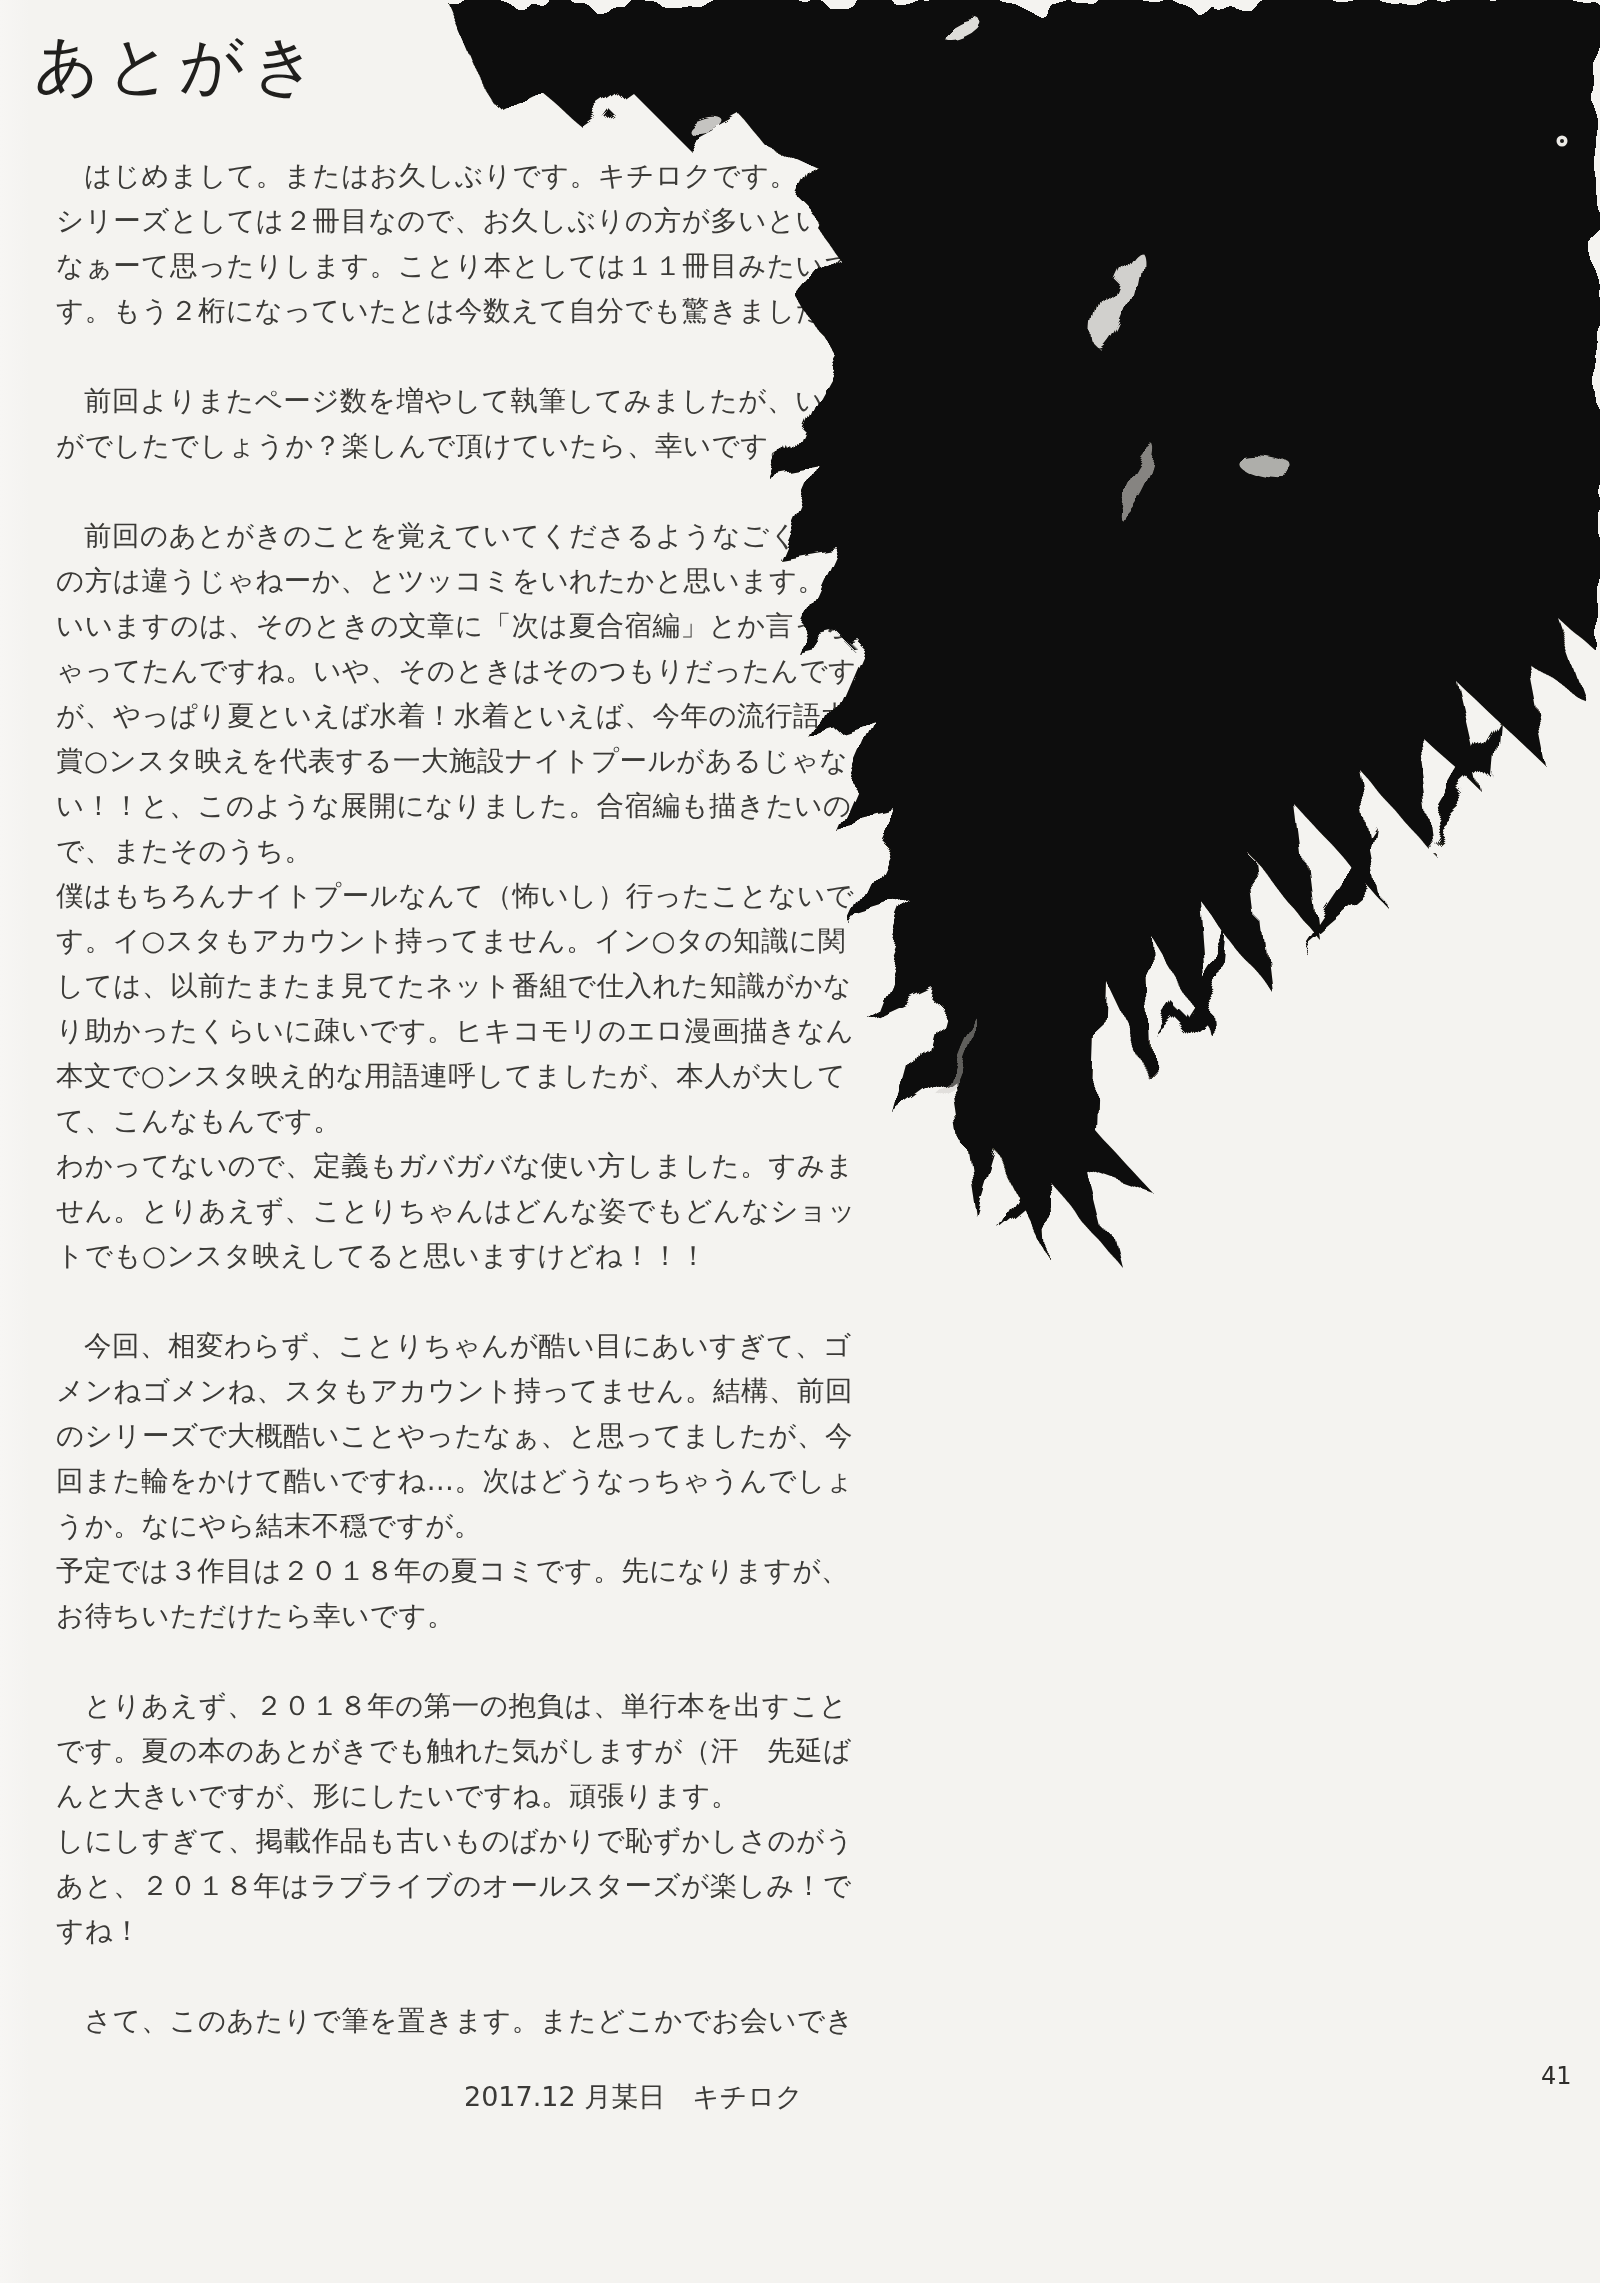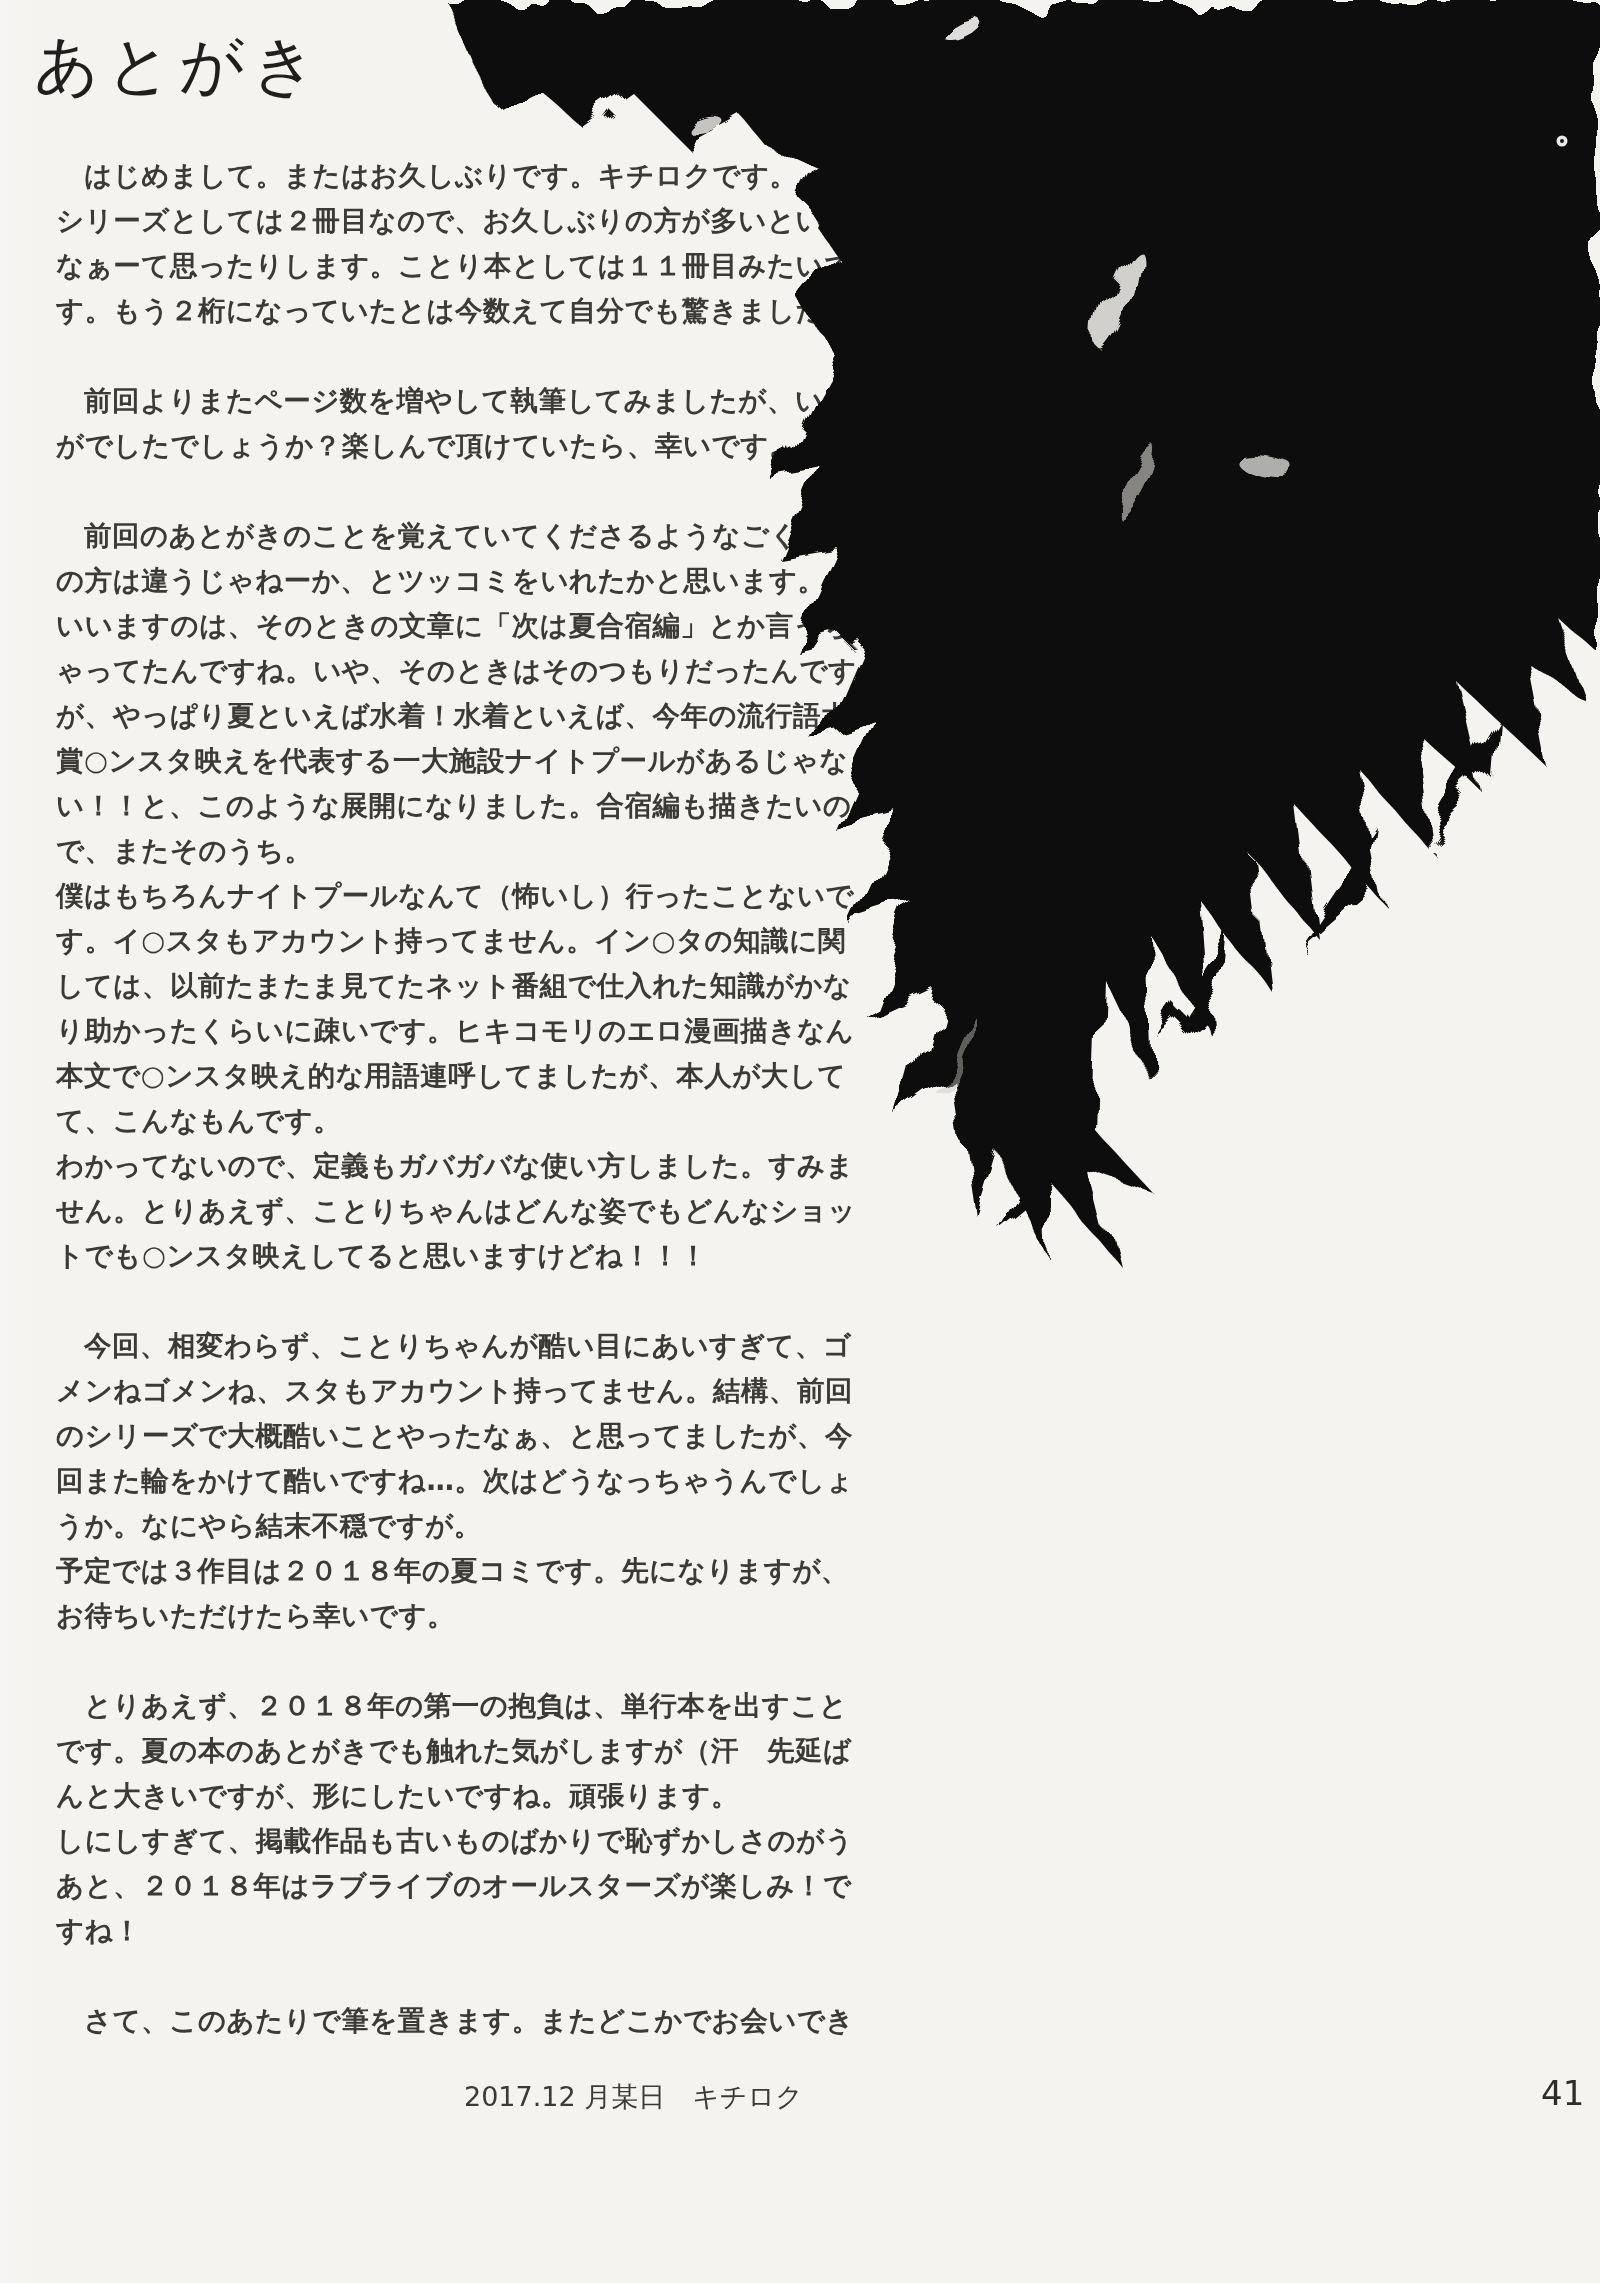--- a/index.html
+++ b/index.html
@@ -12,34 +12,34 @@
     font-family:"DejaVu Sans","Liberation Sans",sans-serif;
     color:#3b3a37;
   }
   .title{
     position:absolute;left:34px;top:22px;
     font-family:"DejaVu Serif","Liberation Serif",serif;
     font-size:64px;font-weight:500;letter-spacing:7px;
     color:#201f1d;margin:0;
   }
   .body-text{
-    position:absolute;left:56px;top:153px;width:860px;font-weight:bold;
+    position:absolute;left:56px;top:153px;width:860px;
   }
   .para{margin:0 0 45px 0;}
   .tline{
     height:45px;line-height:45px;font-size:27.5px;
     white-space:pre;letter-spacing:0.5px;color:#3b3a37;
   }
   .date-line{
     position:absolute;left:464px;top:2079px;
     font-size:27px;line-height:36px;color:#3b3a37;white-space:pre;
   }
   .page-number{
     position:absolute;left:1541px;top:2062px;
-    font-size:34px;color:#2e2d2b;margin-top:11px;
+    font-size:24px;color:#2e2d2b;
   }
   .ink-art{
     position:absolute;left:0;top:0;width:1600px;height:2283px;
     z-index:3;pointer-events:none;
   }
   .text-layer{position:absolute;left:0;top:0;z-index:1;width:100%;height:100%;padding-left:8px;}
 </style>
 </head>
 <body>
 

